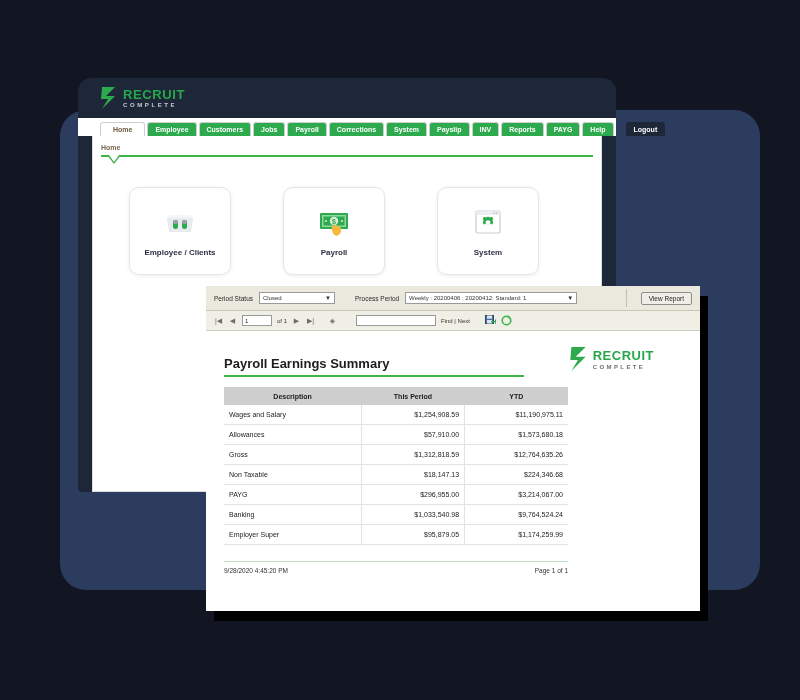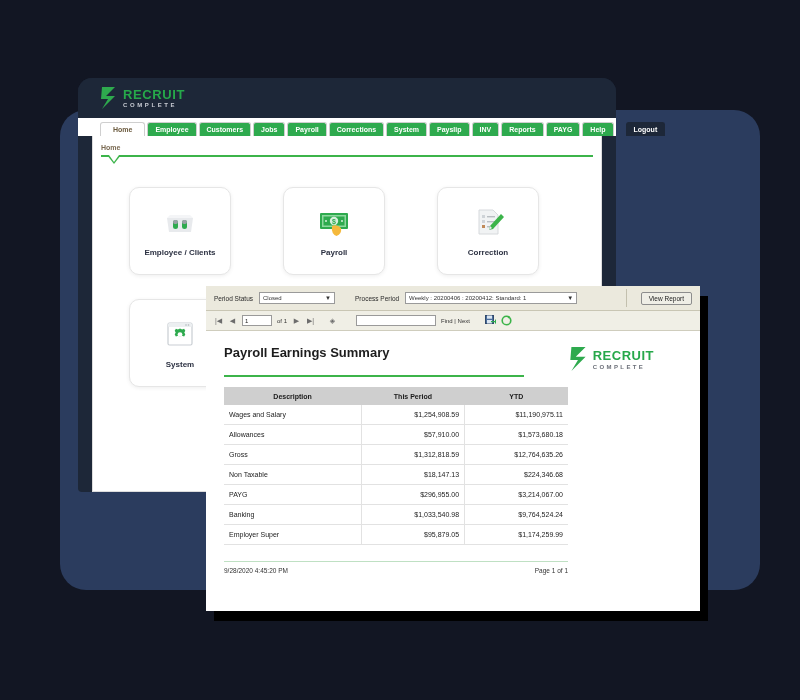--- a/index.html
+++ b/index.html
@@ -290,21 +290,21 @@
   
   .report-page {
     position: relative;
     height: 280px;
     background: #ffffff;
     padding: 14px 18px 0 18px;
     box-sizing: border-box;
   }
   .rpt-head {
     display: flex;
-    align-items: flex-start;
+    align-items: flex-end;
     justify-content: space-between;
   }
   .rpt-title {
     font-size: 13px;
     font-weight: bold;
     color: #1d1d1d;
   }
   .rpt-title-rule {
     height: 2px;
     background: #3cb44a;
@@ -436,36 +436,20 @@
             <circle cx="17" cy="15" r="4.2" fill="#d7f0dd"></circle>
             <text x="17" y="17.8" font-size="7" font-family="Liberation Sans, sans-serif" font-weight="bold" fill="#2eaa4e" text-anchor="middle">$</text>
             <circle cx="9" cy="15" r="1" fill="#d7f0dd"></circle>
             <circle cx="25" cy="15" r="1" fill="#d7f0dd"></circle>
             <path d="M15 20 q5 -2 9 2 q1 6 -4.5 8 q-5.5 -2 -4.5 -10 Z" fill="#f5b93c"></path>
           </svg>
         </span>
         <span class="tile-label">Payroll</span>
       </div>
 
-      <div class="tile">
-        <span>
-          <svg class="tile-icon" viewBox="0 0 34 32">
-            <path d="M8 4 L22 4 L27 9 L27 28 L8 28 Z" fill="#f1f3f4" stroke="#d6d9dc" stroke-width="1"></path>
-            <rect x="11" y="9" width="3" height="3" fill="#cfd4d8"></rect>
-            <rect x="11" y="14" width="3" height="3" fill="#cfd4d8"></rect>
-            <rect x="11" y="19" width="3" height="3" fill="#c08a5a"></rect>
-            <rect x="16" y="10" width="8" height="1.4" fill="#b9bec3"></rect>
-            <rect x="16" y="15" width="8" height="1.4" fill="#b9bec3"></rect>
-            <rect x="16" y="20" width="6" height="1.4" fill="#b9bec3"></rect>
-            <path d="M30 8 L33 11 L22 23 L18 24 L19 20 Z" fill="#3cb44a"></path>
-            <path d="M18 24 L19 20 L21 22 Z" fill="#e8eaed"></path>
-          </svg>
-        </span>
-        <span class="tile-label">Correction</span>
-      </div>
 
       <div class="tile">
         <span>
           <svg class="tile-icon" viewBox="0 0 34 32">
             <rect x="5" y="5" width="24" height="22" rx="1.5" fill="#ffffff" stroke="#c9ced3" stroke-width="1.2"></rect>
             <rect x="5" y="5" width="24" height="4" rx="1.5" fill="#eceff1"></rect>
             <circle cx="23" cy="7" r="0.8" fill="#b0b6bb"></circle>
             <circle cx="25.5" cy="7" r="0.8" fill="#b0b6bb"></circle>
             <path d="M17 10.5 l2.1 .9 2-.6 1.2 1.9 -1 1.9 1 1.9 -1.2 1.9 -2-.6 -2.1 .9 -2.1-.9 -2 .6 -1.2-1.9 1-1.9 -1-1.9 1.2-1.9 2 .6 Z" fill="#2eaa4e"></path>
             <circle cx="17" cy="16.6" r="2.4" fill="#ffffff"></circle>

